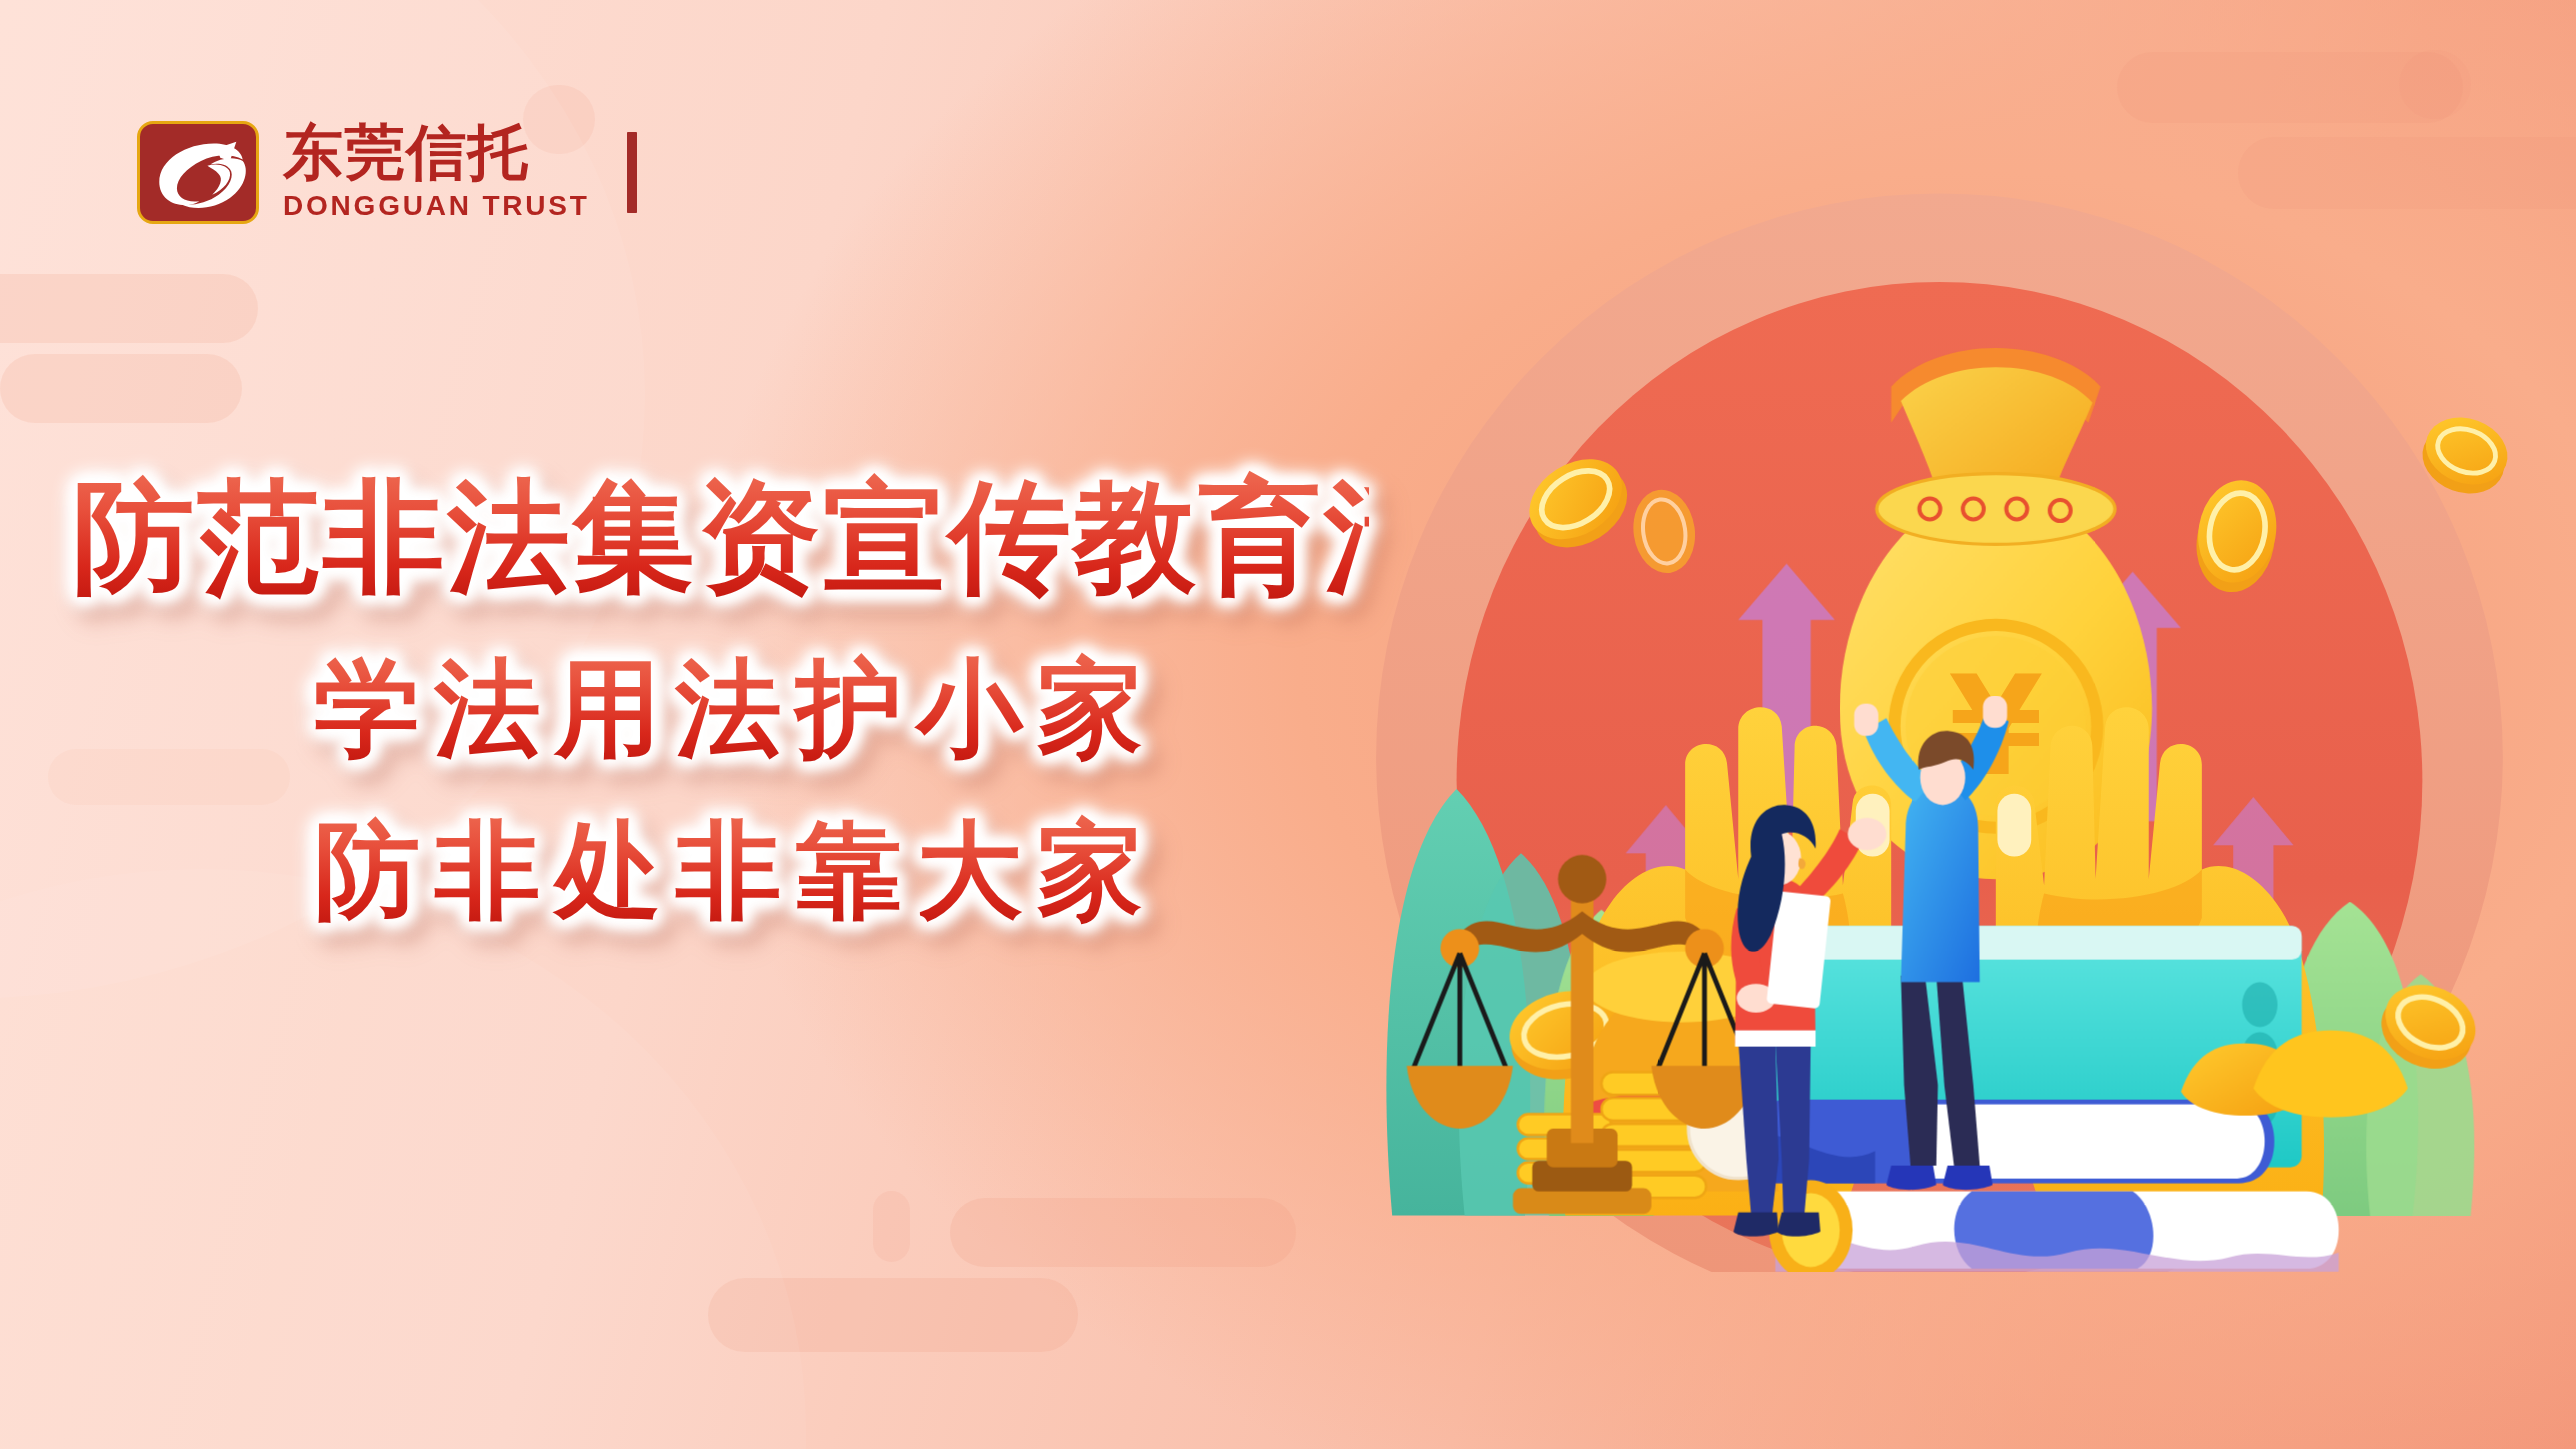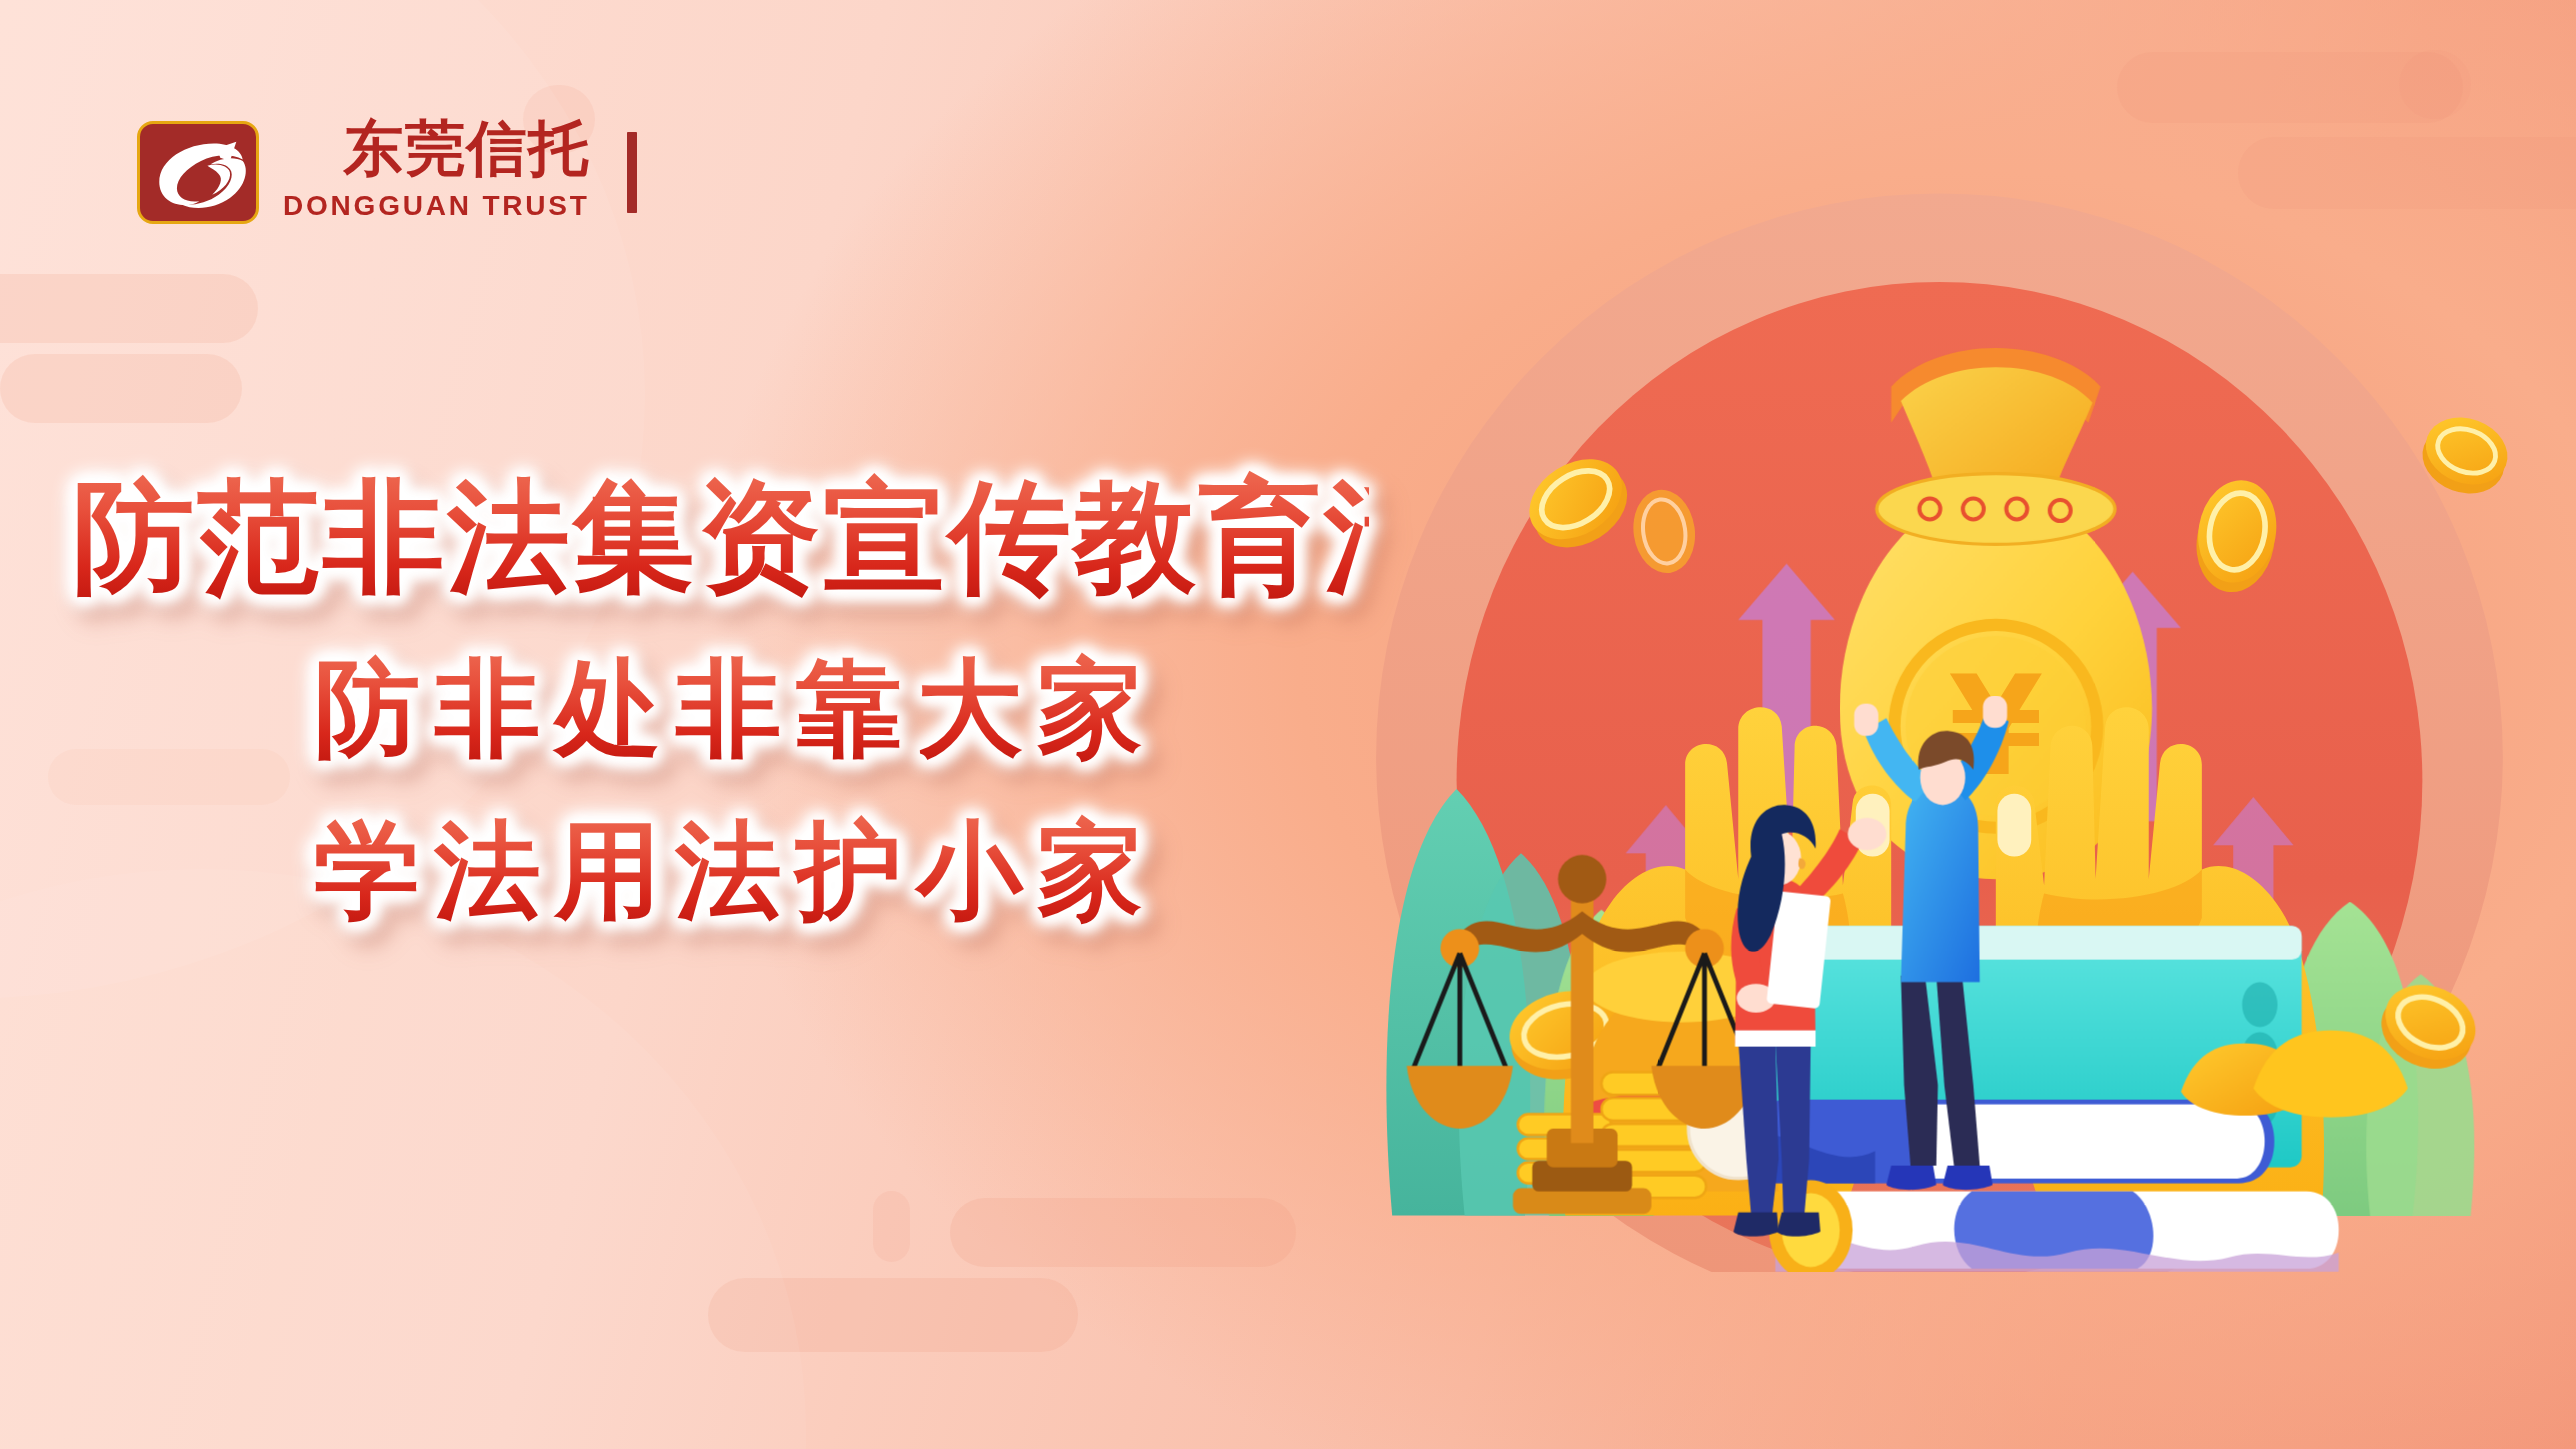--- a/index.html
+++ b/index.html
@@ -30,22 +30,21 @@
   .logo-mark {
     width:122px; height:103px; border-radius:16px;
     background:#A32B28; border:3.2px solid #E6A712;
     position:relative; flex:none; overflow:hidden;
   }
   .logo-mark svg { position:absolute; left:0; top:0; }
   .logo-words { margin-left:24px; }
   .logo-cn {
     font-size:60px; font-weight:bold; color:#B32520; letter-spacing:1.6px;
     line-height:1.0; white-space:nowrap;
-    font-family:Liberation Mono, monospace;
-    text-align:right;
+    font-family:Liberation Sans, sans-serif;
   }
   .logo-en {
     font-size:28px; font-weight:bold; color:#B32520; letter-spacing:2.8px;
     margin-top:6.4px; white-space:nowrap;
   }
   .divider-bar {
     width:10.5px; height:81px; background:#A32B28;
     margin-left:37px; margin-right:29px; flex:none; border-radius:0.8px;
   }
   .slogan { line-height:1.42; }
@@ -122,22 +121,22 @@
       <div class="logo-cn">东莞信托</div>
       <div class="logo-en">DONGGUAN TRUST</div>
     </div>
 
     <div class="divider-bar"></div>
 
   </div>
 
   <div class="headlines">
     <div class="hl hl-1">防范非法集资宣传教育活动</div>
+    <div class="hl hl-2">学法用法护小家</div>
     <div class="hl hl-3">防非处非靠大家</div>
-    <div class="hl hl-2">学法用法护小家</div>
   </div>
 
   <div class="illus">
     <svg width="1167" height="1127" viewBox="0 0 1450 1400" aria-hidden="true">
       <defs>
         <linearGradient id="gBackOuter" x1="0" y1="0" x2="0" y2="1">
           <stop offset="0%" stop-color="#F2A98F"></stop>
             <stop offset="100%" stop-color="#EE9578"></stop>
         </linearGradient>
         <linearGradient id="gBackInner" x1="0" y1="0" x2="0" y2="1">

